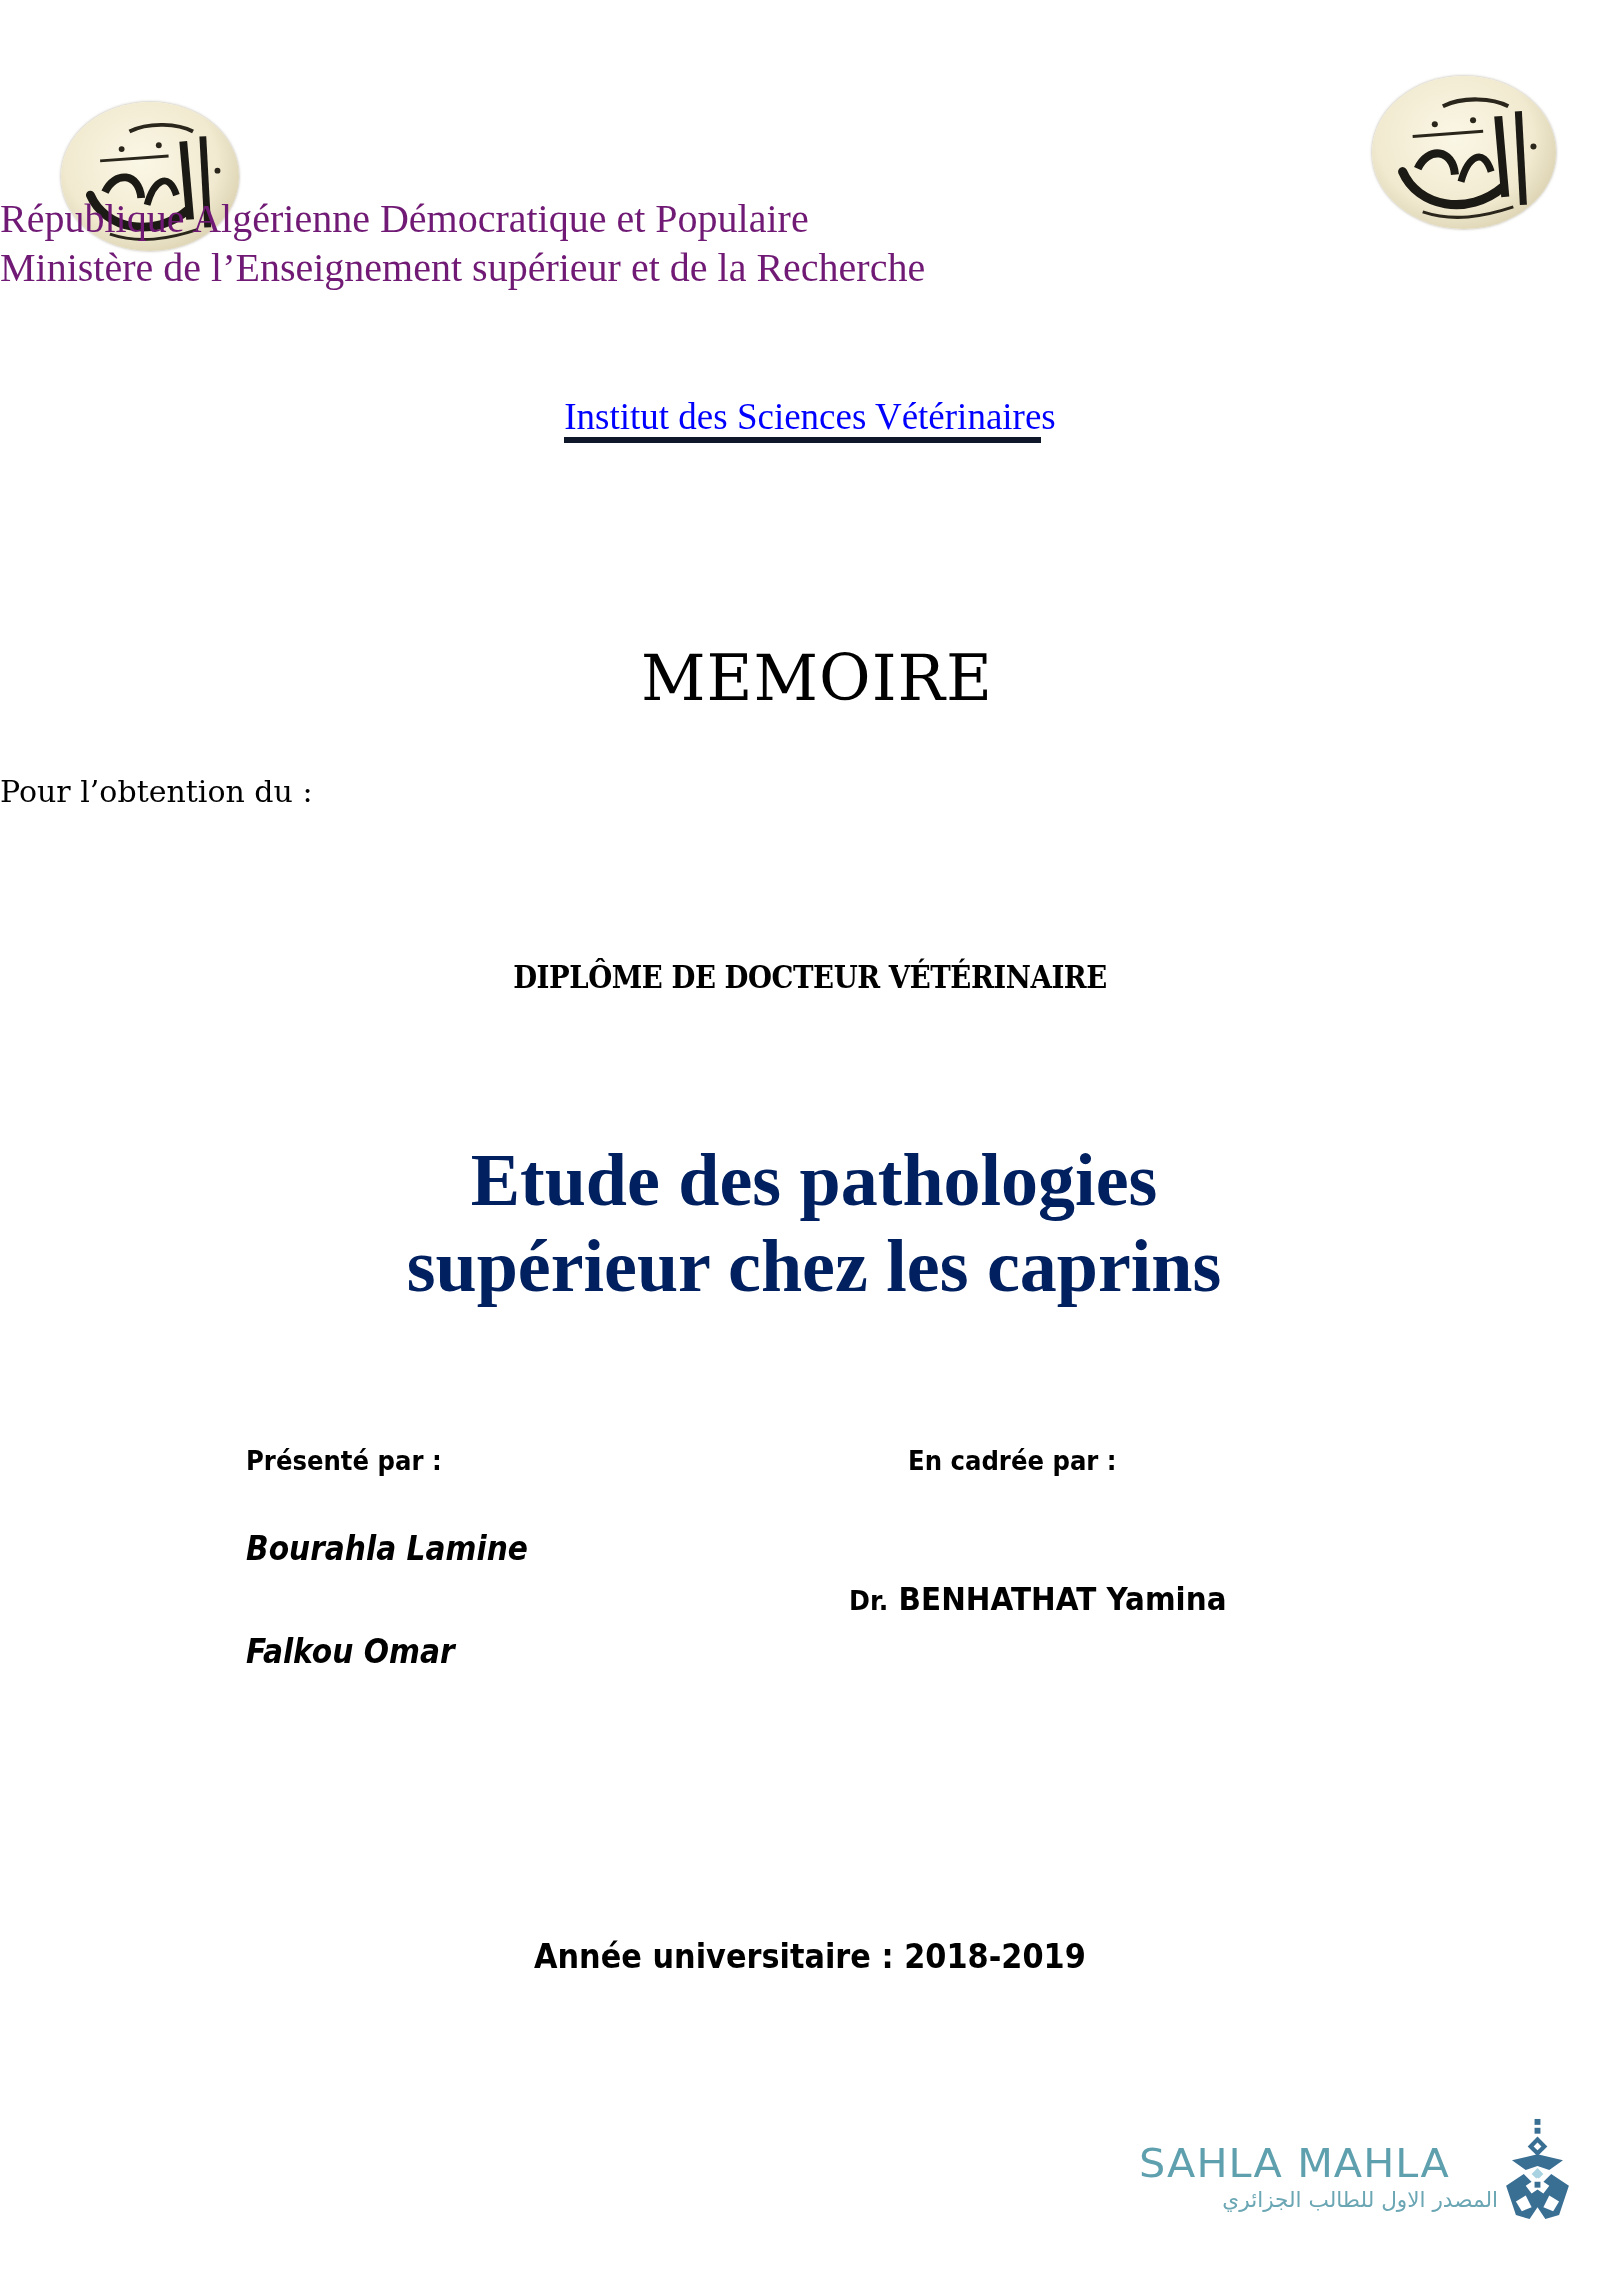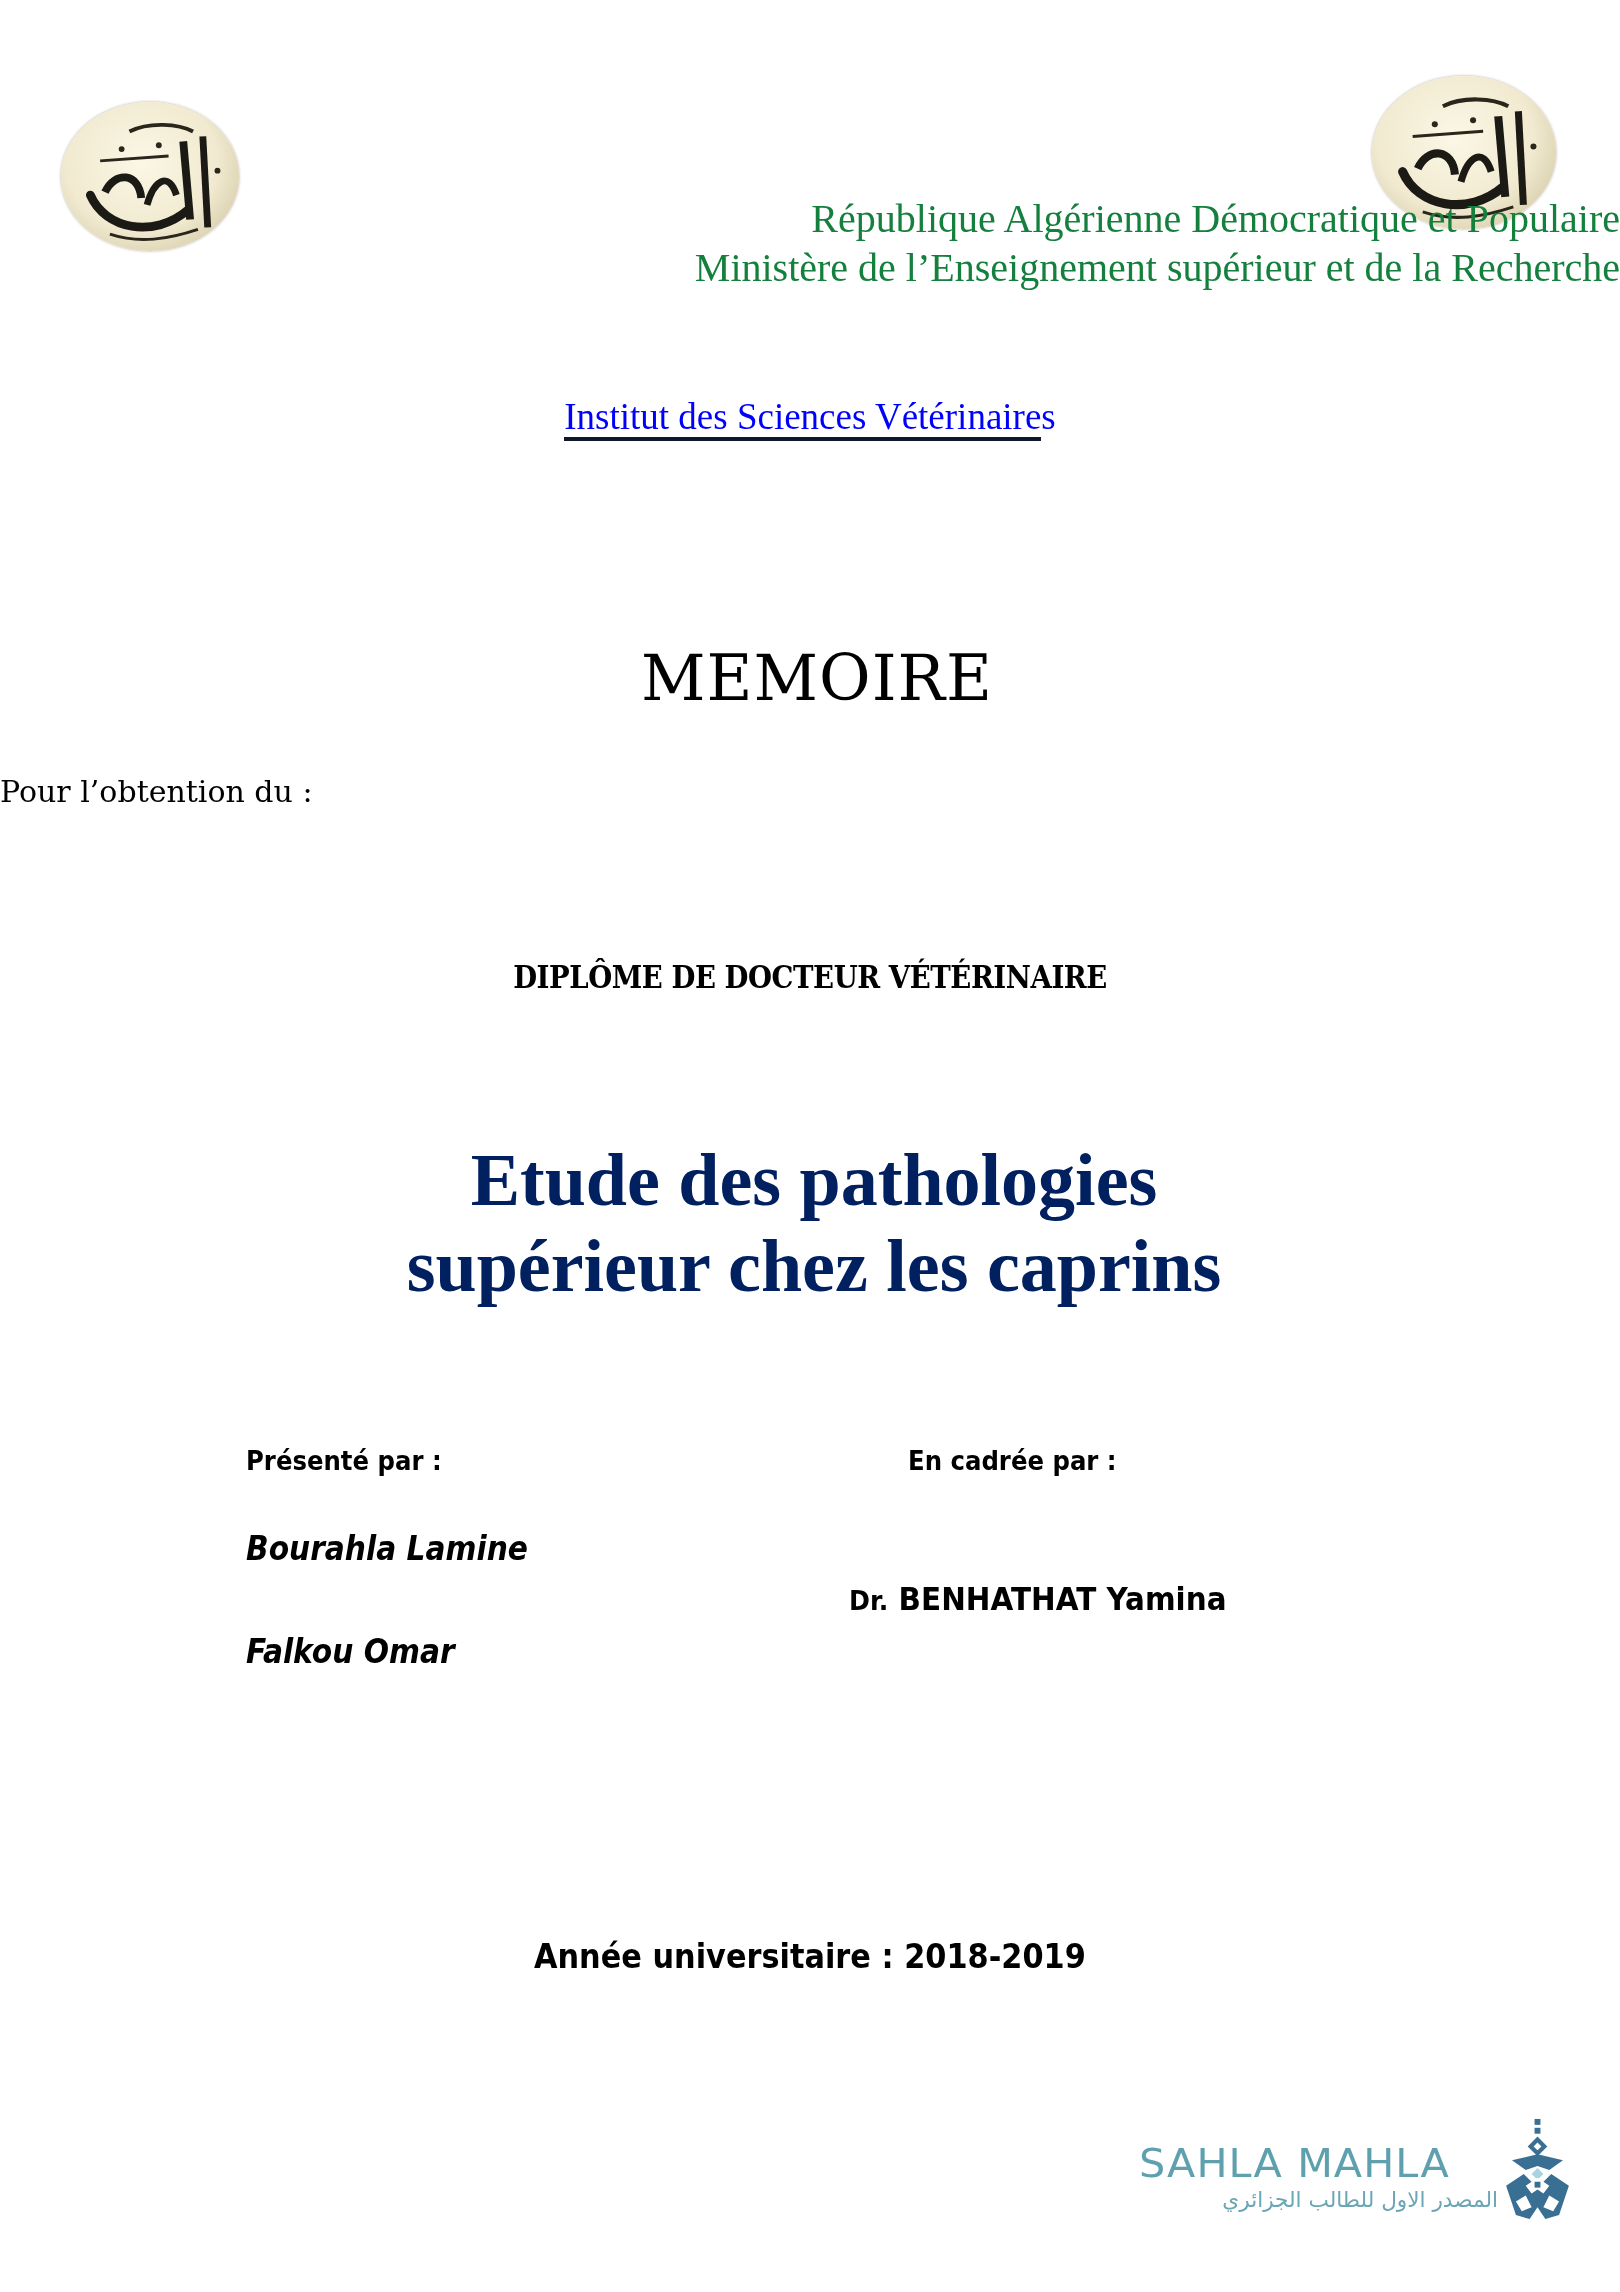--- a/index.html
+++ b/index.html
@@ -24,43 +24,43 @@
       overflow: hidden;
     }
     .seal svg { width: 100%; height: 100%; display: block; }
 
     
     .header-block {
       position: absolute;
       left: 0;
       width: 1620px;
       top: 194px;
-      text-align: right;
+      text-align: left;
       font-family: "Liberation Serif", serif;
       font-size: 40px;
       line-height: 49px;
-      color: #15803d;
+      color: #701a75;
     }
     .header-line { display: block; white-space: nowrap; }
 
     .institute {
       position: absolute;
       left: 0;
       width: 1620px;
       top: 392px;
       text-align: center;
       font-family: "Liberation Serif", serif;
       font-size: 37px;
       line-height: 49px;
       color: #0000FF;
     }
     .institute a {
       color: #0000FF;
       text-decoration: none;
-      border-bottom: 4px solid #0f172a;
+      border-bottom: 6px solid #0f172a;
       cursor: pointer;
     }
     .institute .tail { color: #0000FF; }
 
     .memoire {
       position: absolute;
       left: 0;
       width: 1620px;
       top: 635px;
       text-align: center;

